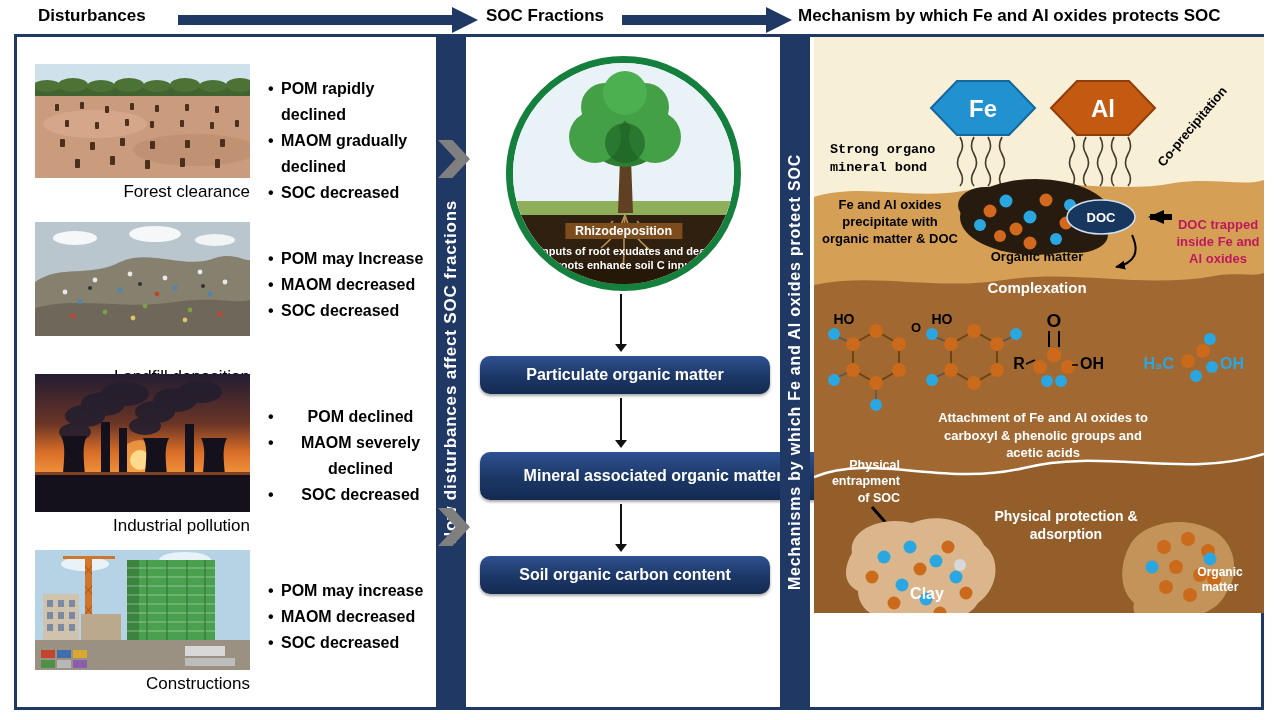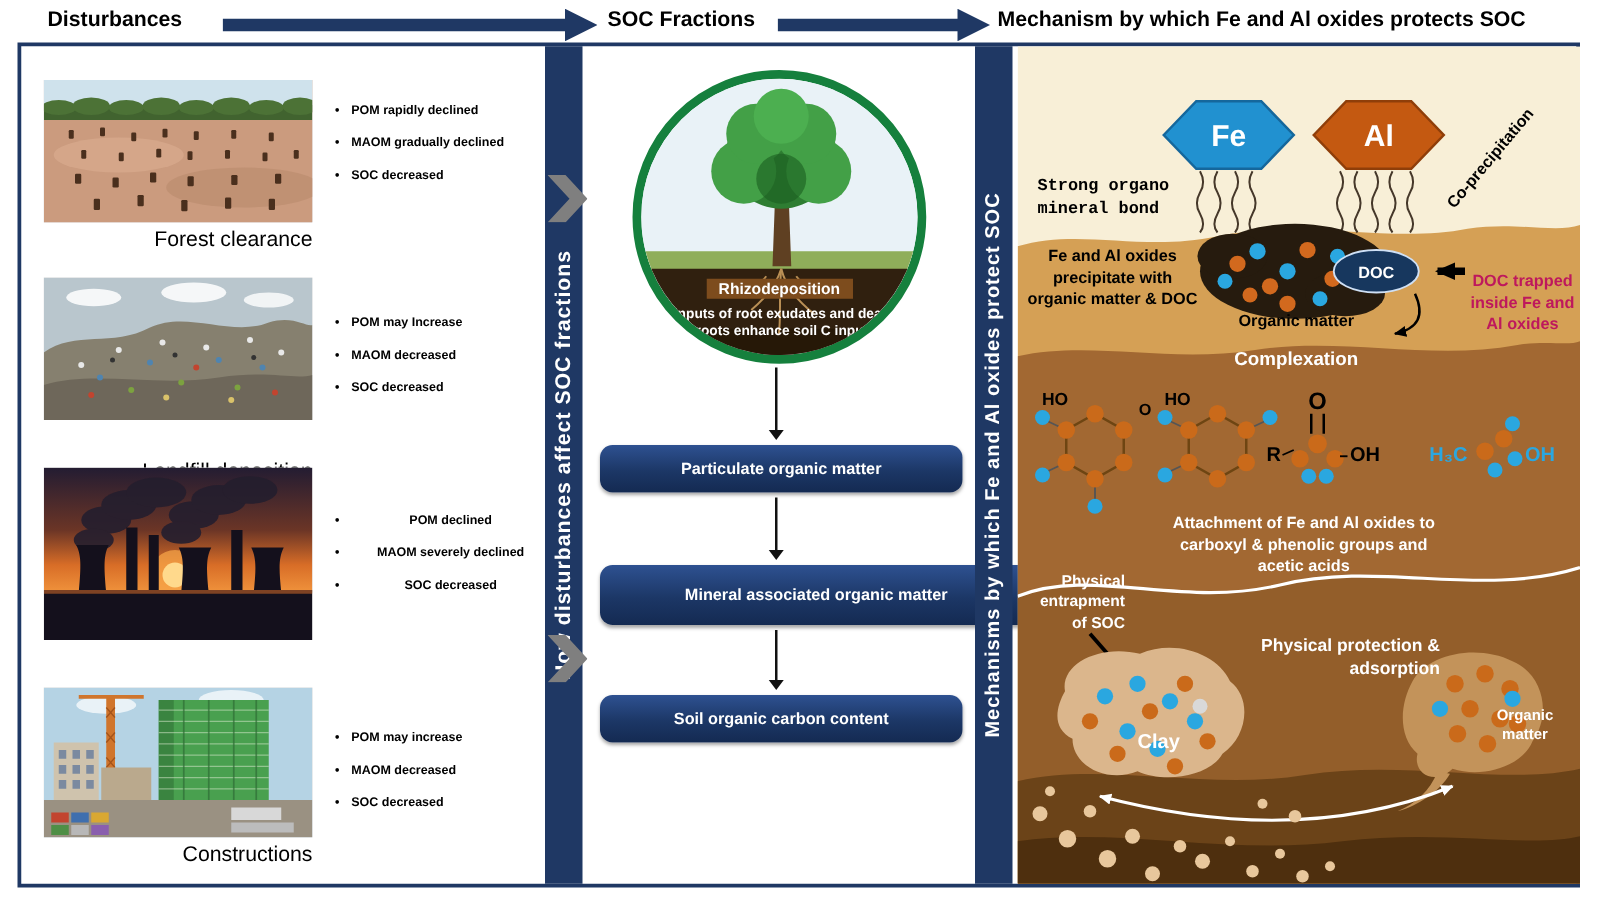--- a/index.html
+++ b/index.html
@@ -6,43 +6,43 @@
   .page{position:relative;width:1280px;height:720px;overflow:hidden;background:#fff;
         font-family:"Liberation Sans",sans-serif;color:#000;}
   .hdr-label{position:absolute;top:6px;font-weight:bold;font-size:17px;white-space:nowrap;}
   .harrow{position:absolute;top:7px;height:26px;background:#1f3864;
           clip-path:polygon(0 8px,calc(100% - 26px) 8px,calc(100% - 26px) 0,100% 50%,calc(100% - 26px) 100%,calc(100% - 26px) 18px,0 18px);}
   .main-frame{position:absolute;left:14px;top:34px;width:1250px;height:676px;border:3px solid #1f3864;box-sizing:border-box;background:#fff;}
   .photo{position:absolute;overflow:hidden;background:#ddd;}
   .photo svg{display:block;}
   .photo-label{position:absolute;width:215px;text-align:right;font-weight:normal;font-size:17px;}
   .bullets{position:absolute;list-style:none;margin:0;padding:0;width:172px;}
-  .bullets li{position:relative;padding-left:13px;font-weight:bold;font-size:10px;line-height:26px;}
+  .bullets li{position:relative;padding-left:13px;font-weight:bold;font-size:16px;line-height:26px;}
   .bullets li::before{content:"\2022";position:absolute;left:0;}
   .vbanner{position:absolute;top:37px;width:30px;height:670px;background:#1f3864;}
   .vtext{position:absolute;top:50%;left:50%;transform:translate(-50%,-50%) rotate(-90deg);
          white-space:nowrap;color:#fff;font-weight:bold;letter-spacing:0.8px;}
   .chevron{position:absolute;width:32px;height:38px;background:#7f7f7f;
            clip-path:polygon(0 0,45% 0,100% 50%,45% 100%,0 100%,55% 50%);}
   .tree-circle{position:absolute;left:506px;top:56px;width:235px;height:235px;border-radius:50%;
                border:7px solid #15803d;overflow:hidden;box-sizing:border-box;}
   .tree-circle svg{position:absolute;left:0;top:0;}
   .rhizo-title{position:absolute;top:160px;left:50%;transform:translateX(-50%);background:#7d4c1d;
                color:#fff;font-weight:bold;font-size:12.5px;padding:1px 10px;white-space:nowrap;}
   .rhizo-text{position:absolute;top:181px;left:16px;width:193px;color:#fff;font-weight:bold;
               font-size:11px;text-align:center;line-height:1.3;}
   .frac-box{position:absolute;left:480px;width:290px;border-radius:10px;color:#fff;font-weight:bold;
-            font-size:13px;display:flex;align-items:center;justify-content:center;text-align:center;
+            font-size:16px;display:flex;align-items:center;justify-content:center;text-align:center;
             background:linear-gradient(180deg,#2e5191 0%,#1c3766 55%,#142a52 100%);
             box-shadow:0 2px 3px rgba(0,0,0,.35);line-height:1.2;}
   .varrow{position:absolute;width:14px;}
   .varrow::before{content:"";position:absolute;left:6px;top:0;bottom:7px;width:2px;background:#111;}
   .varrow::after{content:"";position:absolute;left:1px;bottom:0;width:0;height:0;
                  border-left:6px solid transparent;border-right:6px solid transparent;border-top:8px solid #111;}
-  .mech{position:absolute;left:814px;top:37px;width:450px;height:670px;overflow:hidden;}
+  .mech{position:absolute;left:814px;top:37px;width:450px;height:576px;overflow:hidden;}
   .mech svg.bg{position:absolute;left:0;top:0;}
   .mlabel{position:absolute;font-weight:bold;}
 </style>
 </head>
 <body>
 
 <div class="page">
 
   <div class="hdr-label" style="left:38px;">Disturbances</div>
   <div class="harrow" style="left:178px;width:300px;"></div>
@@ -174,20 +174,21 @@
         <rect x="66" y="48" width="9" height="52"></rect>
         <rect x="84" y="54" width="8" height="46"></rect>
         <path d="M110,100 C112,80 112,72 108,64 L134,64 C130,72 130,80 132,100 Z"></path>
         <rect x="150" y="50" width="9" height="50"></rect>
         <path d="M168,100 C170,80 170,72 166,64 L192,64 C188,72 188,80 190,100 Z"></path>
       </g>
       <rect y="98" width="215" height="40" fill="#14101c"></rect>
       <rect y="98" width="215" height="3" fill="#e8732a" opacity="0.5"></rect>
     </svg>
   </div>
+  <div class="photo-label" style="left:35px;top:516px;">Industrial pollution</div>
   <ul class="bullets" style="left:268px;top:404px;text-align:center;">
     <li>POM declined</li>
     <li>MAOM severely declined</li>
     <li>SOC decreased</li>
   </ul>
 
   <div class="photo" style="left:35px;top:550px;width:215px;height:120px;">
     <svg width="215" height="120" viewBox="0 0 215 120">
       <rect width="215" height="120" fill="#b5d3e4"></rect>
       <ellipse cx="50" cy="14" rx="24" ry="7" fill="#fff" opacity="0.7"></ellipse>
@@ -507,18 +508,18 @@
     </svg>
 
     <div class="mlabel" style="left:346px;top:120px;transform:rotate(-50deg);transform-origin:0 50%;font-size:13px;color:#000;white-space:nowrap;">Co-precipitation</div>
     <div class="mlabel" style="left:16px;top:104px;width:118px;font-size:13.5px;color:#000;line-height:1.35;font-family:Liberation Mono, monospace;">Strong organo mineral bond</div>
     <div class="mlabel" style="left:8px;top:160px;width:136px;font-size:13px;color:#000;text-align:center;line-height:1.3;">Fe and Al oxides precipitate with organic matter &amp; DOC</div>
     <div class="mlabel" style="left:360px;top:180px;width:88px;font-size:13px;color:#be185d;text-align:center;line-height:1.3;">DOC trapped inside Fe and Al oxides</div>
     <div class="mlabel" style="left:148px;top:212px;width:150px;font-size:13px;color:#000;text-align:center;">Organic matter</div>
     <div class="mlabel" style="left:138px;top:242px;width:170px;font-size:15px;color:#fff;text-align:center;">Complexation</div>
     <div class="mlabel" style="left:110px;top:372px;width:238px;font-size:13px;color:#fff;text-align:center;line-height:1.35;">Attachment of Fe and Al oxides to carboxyl &amp; phenolic groups and acetic acids</div>
     <div class="mlabel" style="left:6px;top:420px;width:80px;font-size:12.5px;color:#fff;text-align:right;line-height:1.3;">Physical entrapment of SOC</div>
-    <div class="mlabel" style="left:166px;top:470px;width:172px;font-size:14px;color:#fff;text-align:right;line-height:1.3;">Physical protection &amp; adsorption</div>
+    <div class="mlabel" style="left:166px;top:470px;width:172px;font-size:14px;color:#fff;text-align:center;line-height:1.3;">Physical protection &amp; adsorption</div>
     <div class="mlabel" style="left:78px;top:548px;width:70px;font-size:16px;color:#fff;text-align:center;">Clay</div>
     <div class="mlabel" style="left:368px;top:528px;width:76px;font-size:12px;color:#fff;text-align:center;line-height:1.25;">Organic matter</div>
   </div>
 
 </div>
 
 </body></html>

